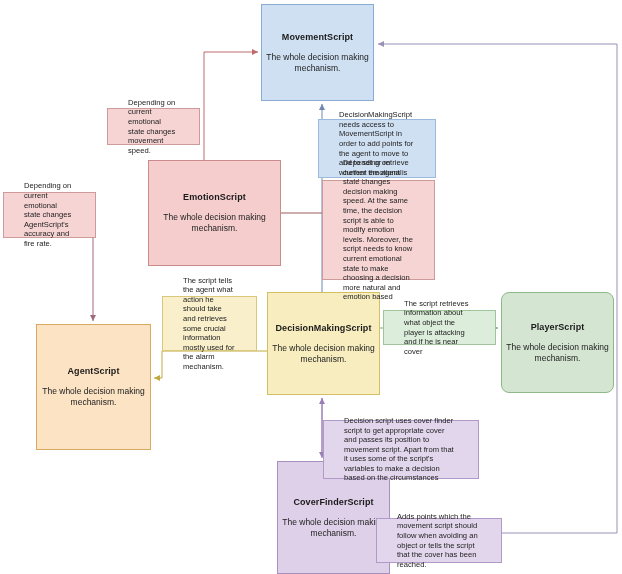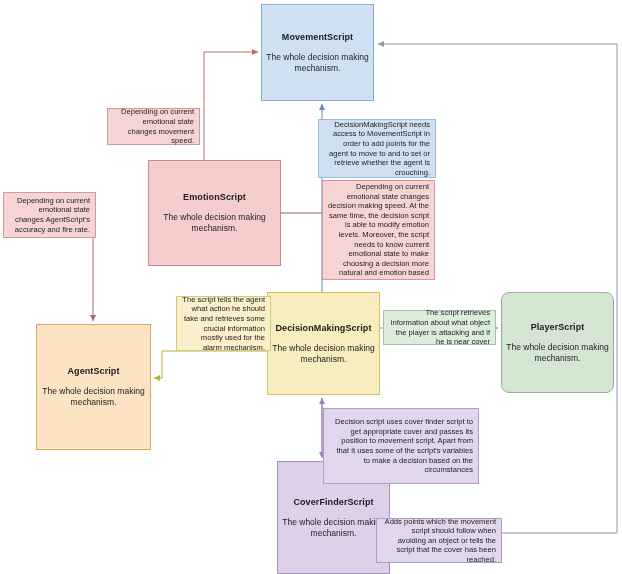--- a/index.html
+++ b/index.html
@@ -18,22 +18,22 @@
   }
   .node .title{
     font-size:9px;font-weight:bold;color:#1a1a1a;letter-spacing:.1px;
     margin-bottom:9px;line-height:11px;
   }
   .node .desc{font-size:8.5px;color:#222;line-height:11px;}
 
   .note{
     position:absolute;box-sizing:border-box;
     border-width:1px;border-style:solid;
-    display:flex;align-items:center;justify-content:center;text-align:right;
-    font-size:7.6px;line-height:9.6px;color:#222;padding:2px 5px;
+    display:flex;align-items:center;justify-content:center;text-align:left;
+    font-size:7.6px;line-height:9.6px;color:#222;padding:2px 20px;
   }
 
   
   .c-blue   {background:#cfe0f3;border-color:#8aabd4;}
   .c-pink   {background:#f5cdcd;border-color:#c98b8b;}
   .c-orange {background:#fce3c4;border-color:#d8a95e;}
   .c-yellow {background:#f8edbf;border-color:#d4c062;}
   .c-green  {background:#d4e6d2;border-color:#8fb88a;}
   .c-purple {background:#ddd0e8;border-color:#a88fc0;}
 
@@ -125,21 +125,21 @@
   </div>
 
   <div class="note n-pink" style="left:107px;top:108px;width:93px;height:37px;">Depending on current emotional state changes movement speed.</div>
 
   <div class="note n-blue" style="left:318px;top:119px;width:118px;height:59px;">DecisionMakingScript needs access to MovementScript in order to add points for the agent to move to and to set or retrieve whether the agent is crouching.</div>
 
   <div class="note n-pink" style="left:3px;top:192px;width:93px;height:46px;">Depending on current emotional state changes AgentScript's accuracy and fire rate.</div>
 
   <div class="note n-pink" style="left:322px;top:180px;width:113px;height:100px;">Depending on current emotional state changes decision making speed. At the same time, the decision script is able to modify emotion levels. Moreover, the script needs to know current emotional state to make choosing a decision more natural and emotion based</div>
 
-  <div class="note n-yellow" style="left:176px;top:296px;width:95px;height:55px;">The script tells the agent what action he should take and retrieves some crucial information mostly used for the alarm mechanism.</div>
+  <div class="note n-yellow" style="left:162px;top:296px;width:95px;height:55px;">The script tells the agent what action he should take and retrieves some crucial information mostly used for the alarm mechanism.</div>
 
   <div class="note n-green" style="left:383px;top:310px;width:113px;height:35px;">The script retrieves information about what object the player is attacking and if he is near cover</div>
 
-  <div class="note n-purple" style="left:323px;top:408px;width:156px;height:76px;">Decision script uses cover finder script to get appropriate cover and passes its position to movement script. Apart from that it uses some of the script's variables to make a decision based on the circumstances</div>
+  <div class="note n-purple" style="left:323px;top:420px;width:156px;height:59px;">Decision script uses cover finder script to get appropriate cover and passes its position to movement script. Apart from that it uses some of the script's variables to make a decision based on the circumstances</div>
 
   <div class="note n-purple" style="left:376px;top:518px;width:126px;height:45px;">Adds points which the movement script should follow when avoiding an object or tells the script that the cover has been reached.</div>
 
 </div>
 
 </body></html>

